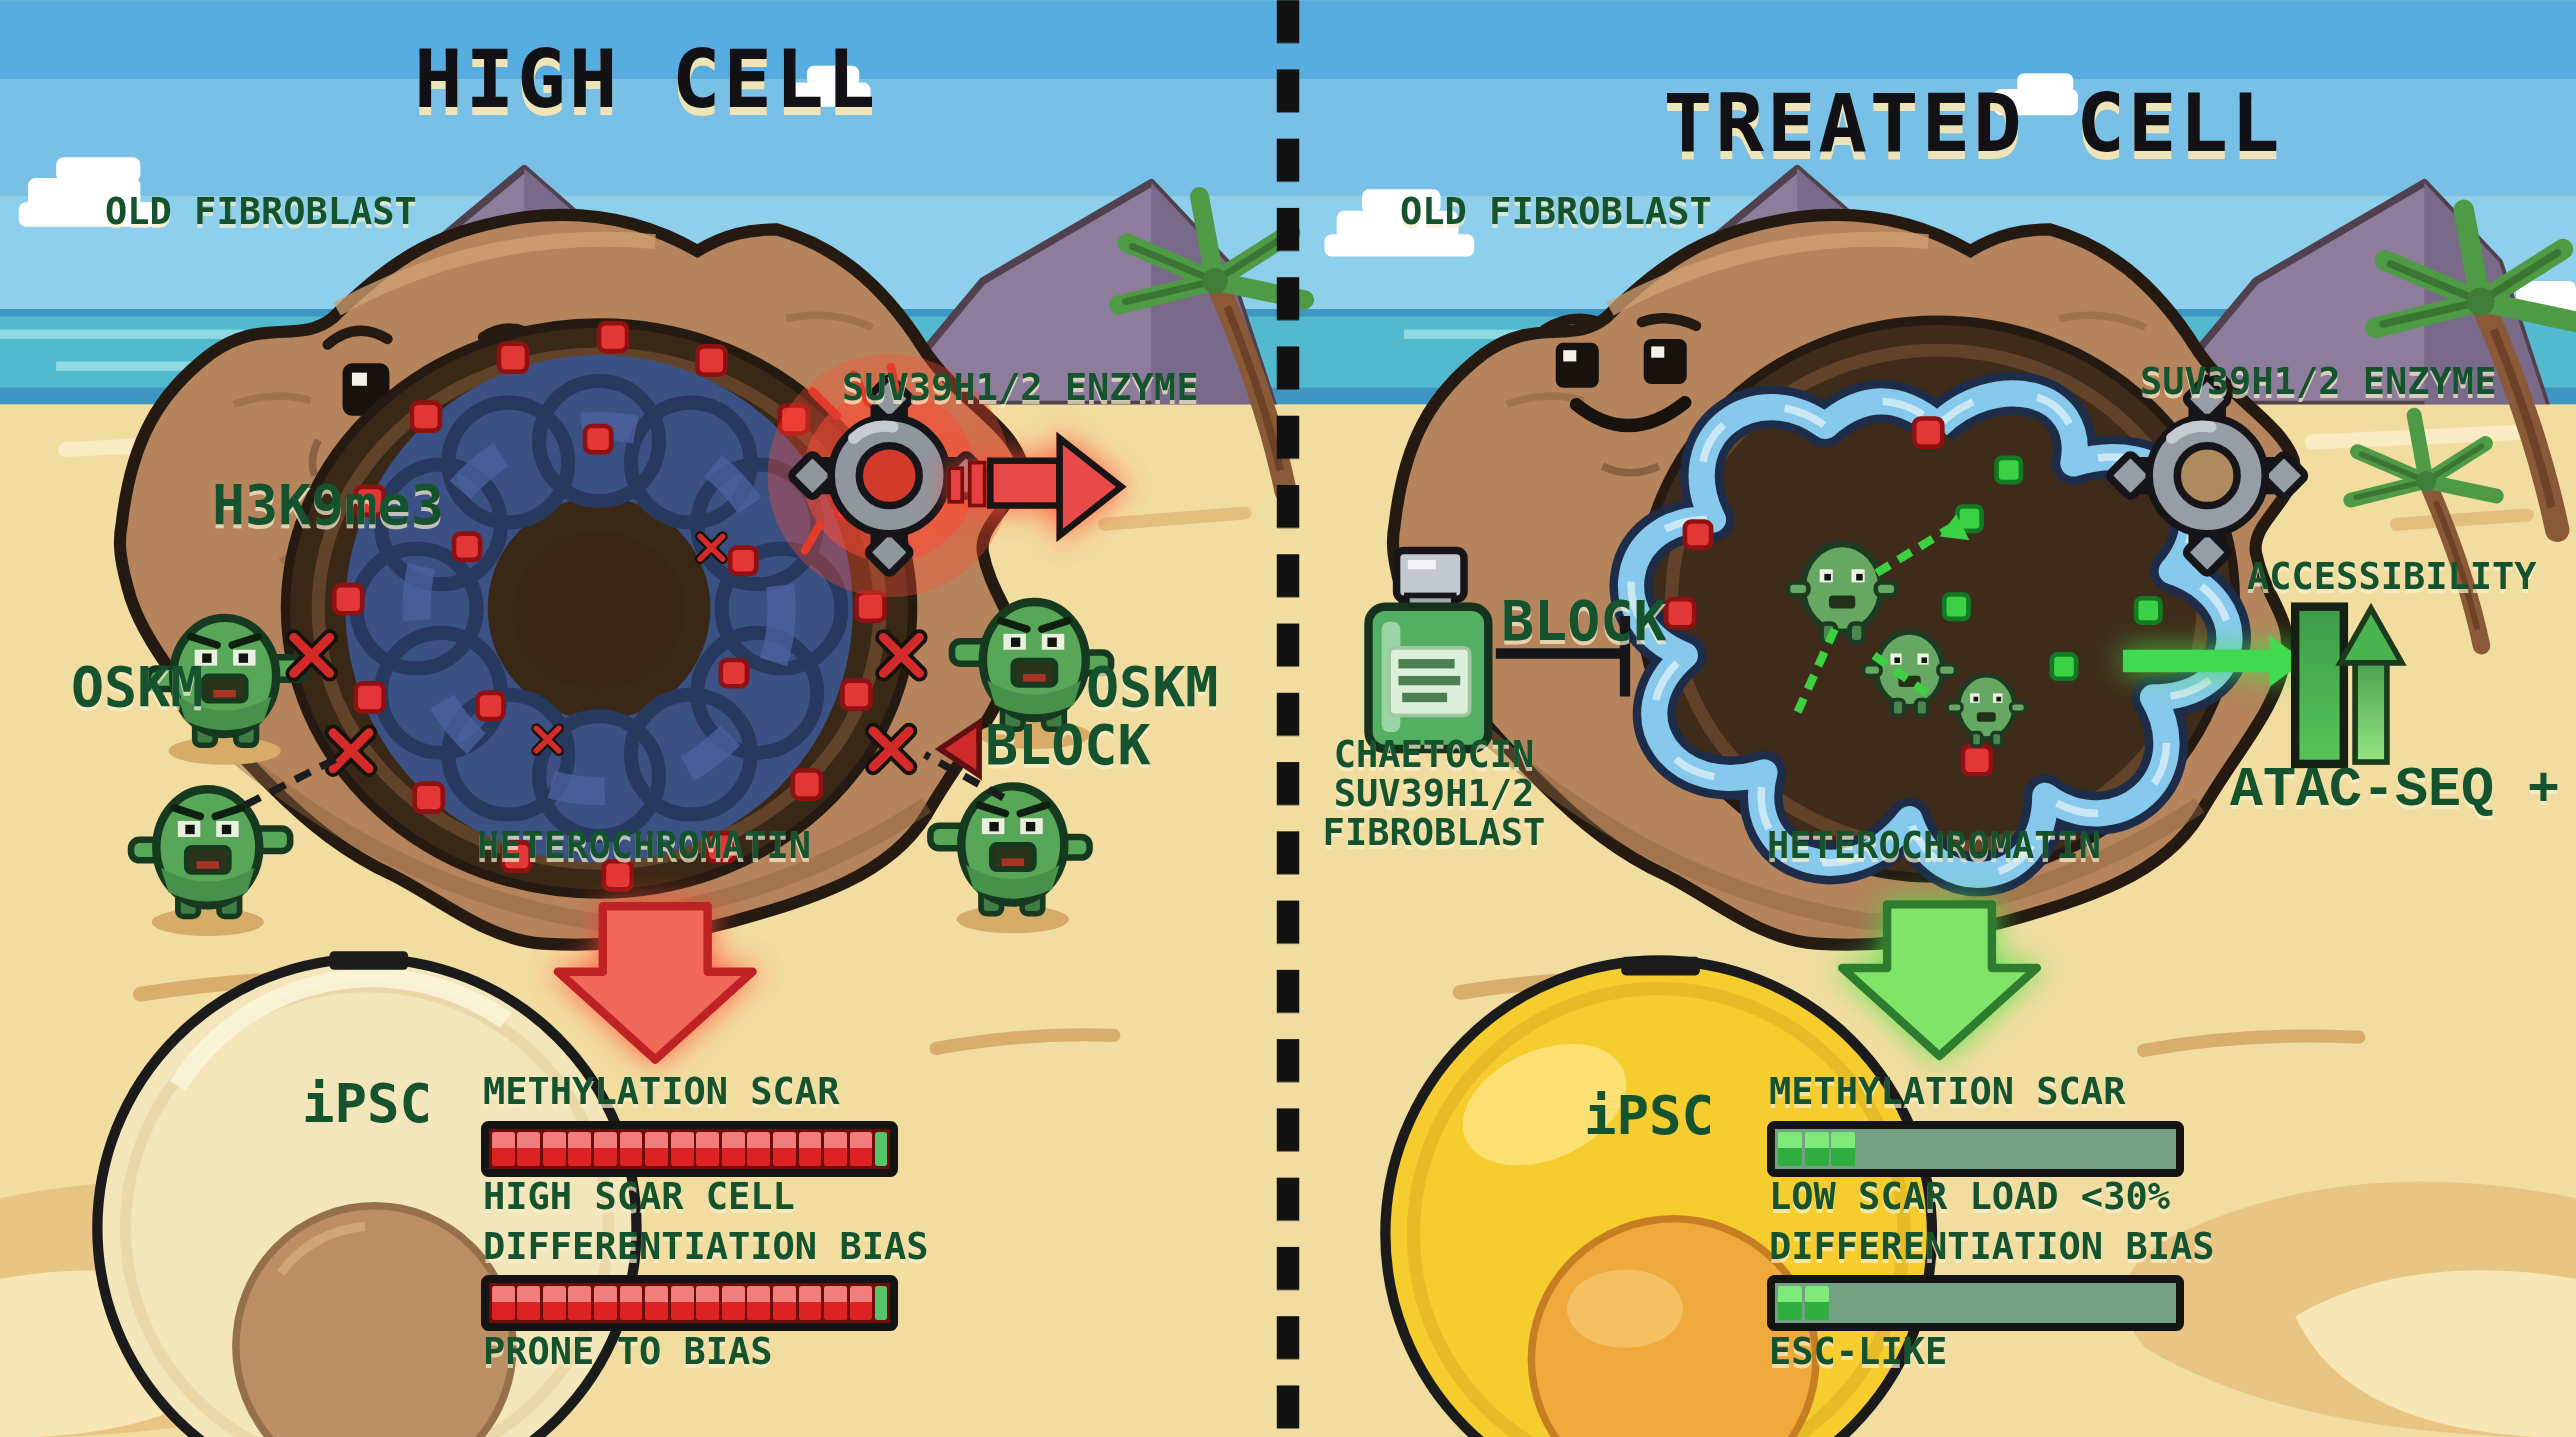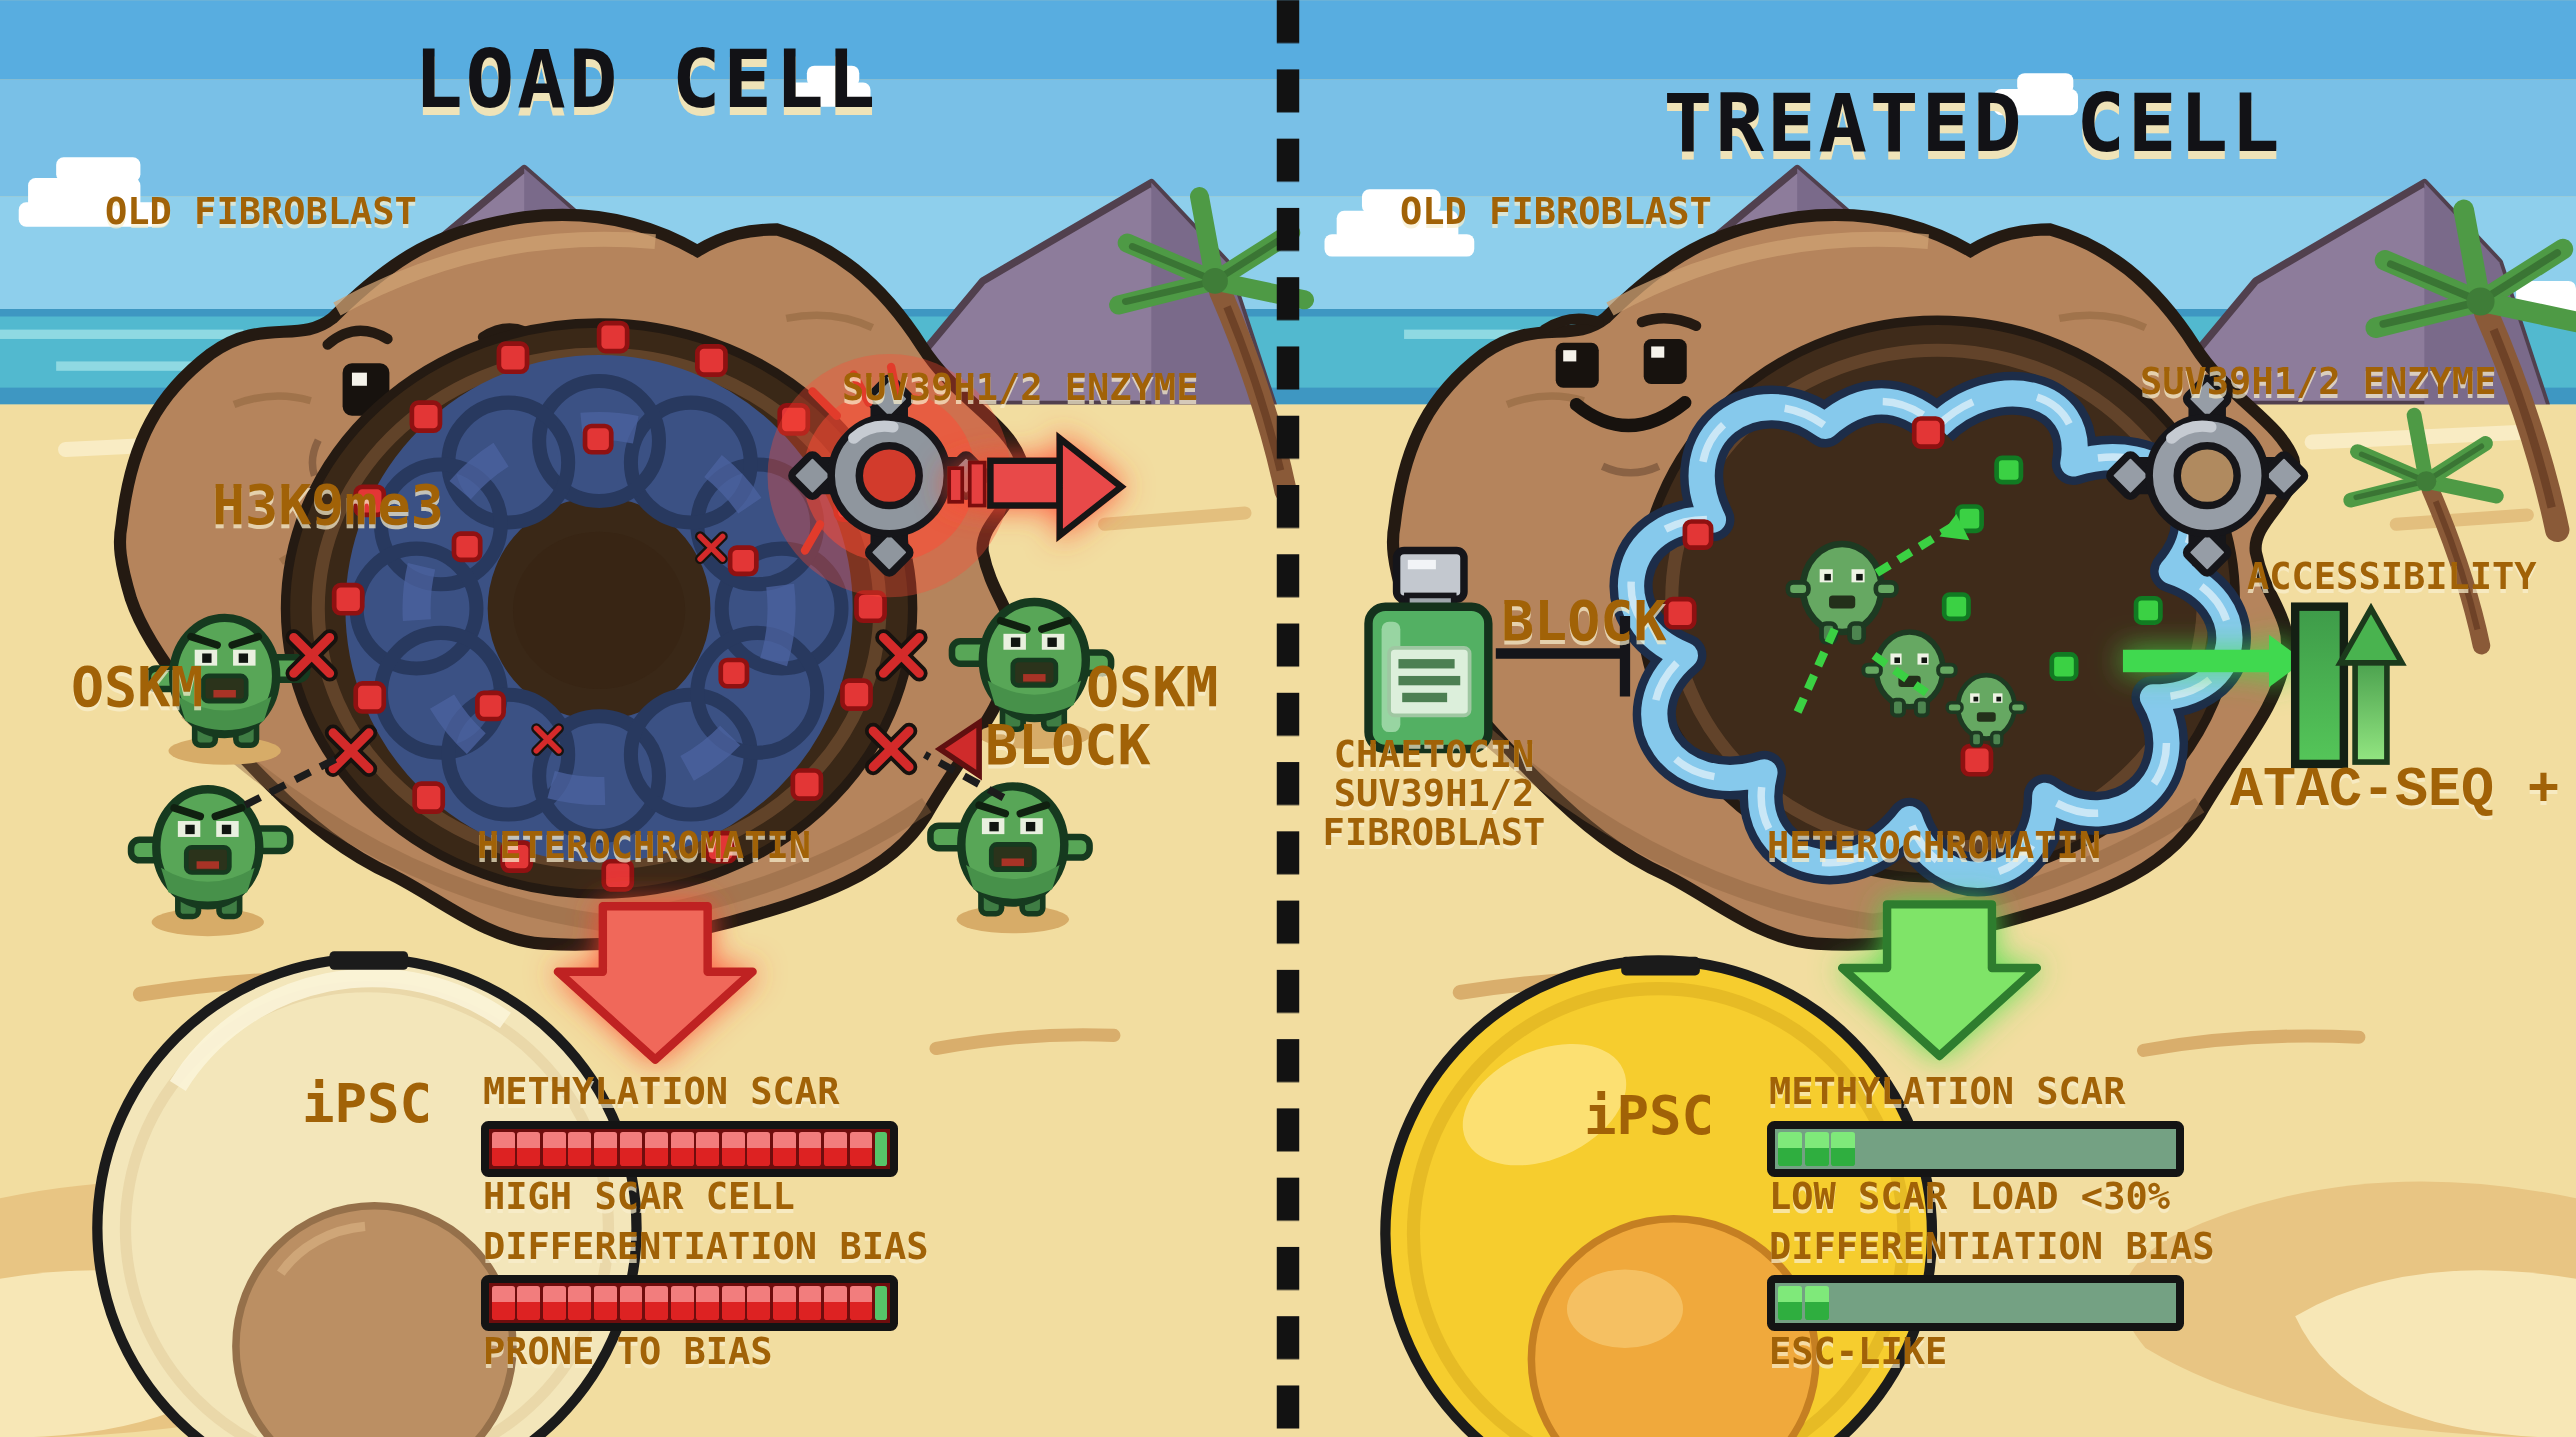--- a/index.html
+++ b/index.html
@@ -1,19 +1,19 @@
 <!DOCTYPE html>
 <html style="font-size:15px"><head>
 <meta charset="utf-8">
 <style>
   html,body{margin:0;padding:0;}
   body{width:2576px;height:1438px;position:relative;overflow:hidden;background:#f2dda0;
        font-family:"DejaVu Sans Mono",monospace;}
   svg{position:absolute;left:0;top:0;}
-  .lbl{position:absolute;font-weight:700;font-size:37px;color:#a16207;white-space:nowrap;
+  .lbl{position:absolute;font-weight:700;font-size:37px;color:#14532d;white-space:nowrap;
        text-shadow:0 3.7px 0 rgba(248,238,205,.72);z-index:5;line-height:1.05;}
   .title{font-size:81px;letter-spacing:2.8px;text-shadow:0 7.5px 0 #efe3b8;color:#121216;}
   .ctr{transform:translateX(-50%);text-align:center;}
   .big{font-size:55px;}
   .ipsc{font-size:54px;text-shadow:none;}
   .bar{position:absolute;z-index:5;height:56px;box-sizing:border-box;border:8.4px solid #141414;
        border-radius:7.5px;display:flex;align-items:stretch;padding:2.8px;gap:2.8px;}
   .bar.red{background:#6f0d0d;}
   .bar.green{background:#74a183;}
   .seg{border-radius:2.8px;}
@@ -399,21 +399,21 @@
       <circle cx="1772" cy="1318" r="292" fill="#f6cd2e" stroke="#1b1b1b" stroke-width="11"></circle>
       <circle cx="1772" cy="1318" r="262" fill="none" stroke="#e3b723" stroke-width="14" opacity="0.85"></circle>
       <ellipse cx="1650" cy="1180" rx="92" ry="58" fill="#fde27a" opacity="0.9" transform="rotate(-24 1650 1180)"></ellipse>
       <ellipse cx="1788" cy="1452" rx="152" ry="150" fill="#f0a93c" stroke="#c57f22" stroke-width="8"></ellipse>
       <ellipse cx="1736" cy="1398" rx="62" ry="42" fill="#f6c468" opacity="0.85"></ellipse>
       <rect x="1732" y="1022" width="84" height="20" rx="5" fill="#1b1b1b"></rect>
     </g>
   </g>
 </svg>
 
-<div class="lbl title ctr" style="left:646px;top:37px;">LOAD CELL</div>
+<div class="lbl title ctr" style="left:646px;top:37px;">HIGH CELL</div>
 <div class="lbl title ctr" style="left:1973px;top:37px;margin-top:44px;">TREATED CELL</div>
 
 <div class="lbl" style="left:105px;top:193px;">OLD FIBROBLAST</div>
 <div class="lbl" style="left:842px;top:369px;">SUV39H1/2 ENZYME</div>
 <div class="lbl big" style="left:212px;top:477px;">H3K9me3</div>
 <div class="lbl big" style="left:71px;top:659px;">OSKM</div>
 <div class="lbl big" style="left:1086px;top:659px;">OSKM</div>
 <div class="lbl big" style="left:985px;top:717px;">BLOCK</div>
 <div class="lbl" style="left:477px;top:827px;">HETEROCHROMATIN</div>
 <div class="lbl ipsc ctr" style="left:367px;top:1076px;">iPSC</div>

